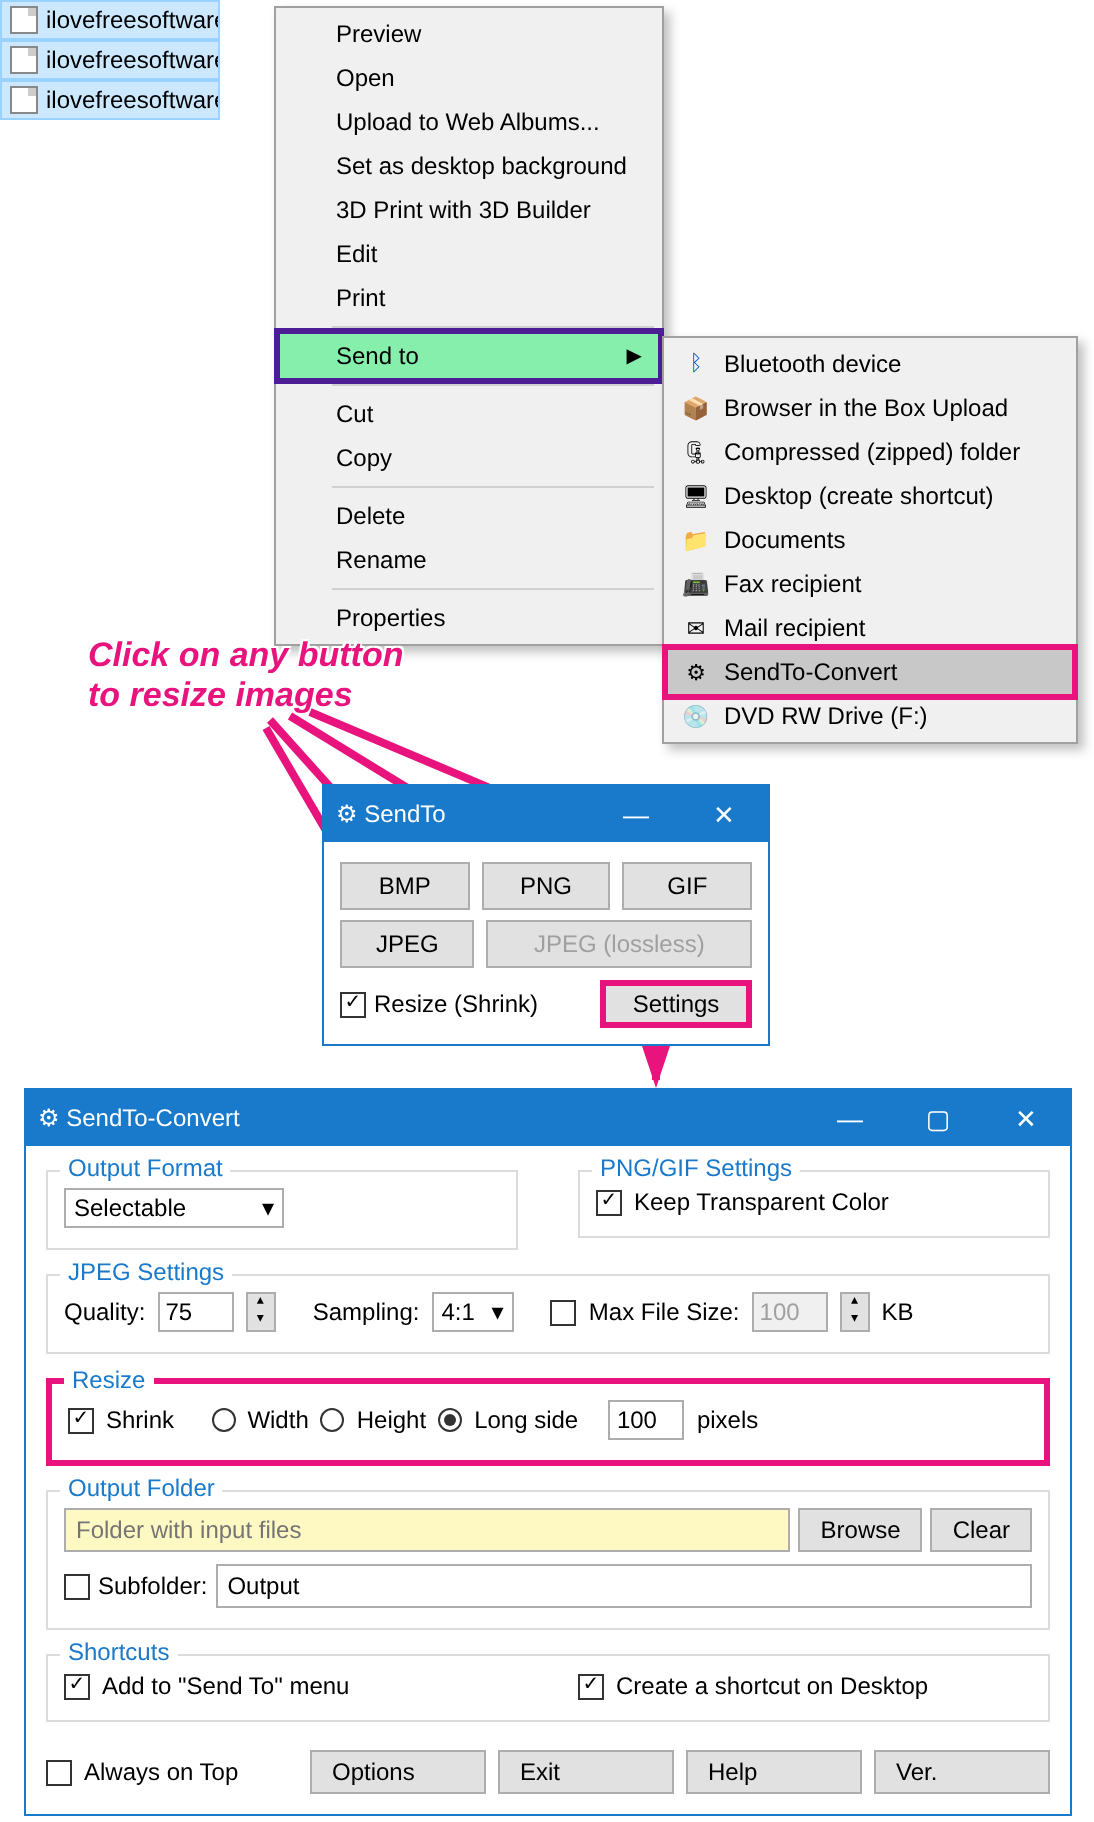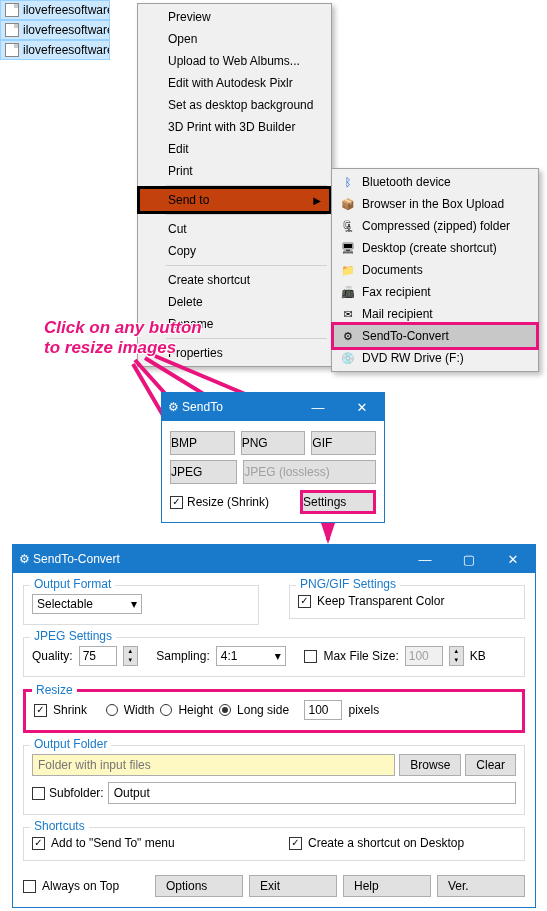--- a/index.html
+++ b/index.html
@@ -5,37 +5,37 @@
 *{box-sizing:border-box;margin:0;padding:0;font-family:"Segoe UI",Tahoma,sans-serif}
 body{background:#fff;width:547px;height:911px;position:relative;font-size:12px;color:#000}
 .file-list{position:absolute;top:0;left:0;width:138px}
 .file-item{display:flex;align-items:center;padding:1px 3px;gap:4px;font-size:11px;white-space:nowrap;overflow:hidden}
 .file-item.sel{background:#cce8ff;border:1px solid #99d1ff}
 .file-icon{width:14px;height:14px;background:#fff;border:1px solid #888;position:relative;flex-shrink:0}
 .file-icon::after{content:"";position:absolute;right:0;top:0;width:4px;height:4px;background:#ccc}
 .ctx-menu{position:absolute;top:3px;left:137px;width:195px;background:#f0f0f0;border:1px solid #a0a0a0;box-shadow:3px 3px 5px rgba(0,0,0,.25);padding:2px}
 .ctx-item{padding:4px 8px 4px 28px;font-size:12px;position:relative}
 .ctx-item.bold{font-weight:400}
-.ctx-item.hi{background:#c2410c;display:flex;justify-content:space-between;align-items:center;border:3px solid #000000;margin:-3px}
+.ctx-item.hi{background:#86efac;display:flex;justify-content:space-between;align-items:center;border:3px solid #4c1d95;margin:-3px}
 .ctx-sep{height:1px;background:#d0d0d0;margin:3px 2px 3px 26px}
 .arrow-r{font-size:10px}
 .sub-menu{position:absolute;top:168px;left:331px;width:208px;background:#f0f0f0;border:1px solid #a0a0a0;box-shadow:3px 3px 5px rgba(0,0,0,.25);padding:2px}
 .sub-item{padding:3px 6px;font-size:12px;display:flex;align-items:center;gap:6px}
 .sub-item.hi{background:#c8c8c8;border:3px solid #e8137c;margin:-3px}
 .sub-icon{width:16px;height:16px;flex-shrink:0;display:flex;align-items:center;justify-content:center;font-size:11px}
 .callout{position:absolute;top:318px;left:44px;font-family:Georgia,serif;font-style:italic;font-weight:700;font-size:17px;color:#e8137c;text-shadow:1px 1px 0 #fff,-1px -1px 0 #fff,1px -1px 0 #fff,-1px 1px 0 #fff;line-height:1.2}
 .arrow-svg{position:absolute;pointer-events:none}
 .win1{position:absolute;top:392px;left:161px;width:224px;border:1px solid #1979ca;background:#fff}
 .titlebar{background:#1979ca;color:#fff;height:28px;display:flex;align-items:center;padding:0 0 0 6px;font-size:12px}
 .titlebar .spacer{flex:1}
 .tbtn{width:44px;height:28px;display:flex;align-items:center;justify-content:center;font-size:13px;color:#fff}
 .tbtn.close{background:transparent}
 .w1-body{padding:10px 8px 8px}
 .btn-row{display:flex;gap:6px;margin-bottom:5px}
-.btn{border:1px solid #adadad;background:#e1e1e1;padding:4px 0;font-size:12px;text-align:left;flex:1}
+.btn{border:1px solid #adadad;background:#e1e1e1;padding:4px 0;font-size:12px;text-align:center;flex:1}
 .btn.wide{flex:2}
 .btn.dis{color:#a0a0a0}
 .btn.hi{border:3px solid #e8137c;padding:2px 0}
 .ck-row{display:flex;align-items:center;gap:4px;margin-top:6px}
 .ck{width:13px;height:13px;border:1px solid #333;background:#fff;display:flex;align-items:center;justify-content:center;font-size:10px;line-height:1}
 .win2{position:absolute;top:544px;left:12px;width:524px;border:1px solid #1979ca;background:#fff}
 .w2-body{padding:8px 10px 10px;display:flex;flex-direction:column;gap:8px}
 .row{display:flex;gap:30px}
 .col{flex:1}
 .fieldset{border:1px solid #dcdcdc;padding:8px 8px 10px;position:relative;margin-top:4px}
@@ -72,35 +72,33 @@
   <div class="file-item sel">
       <span class="file-icon"></span>
       <span>ilovefreesoftware (3).p</span>
     </div>
 </div>
 
 <div class="ctx-menu">
   <div class="ctx-item bold">Preview</div>
   <div class="ctx-item">Open</div>
   <div class="ctx-item">Upload to Web Albums...</div>
-  <div class="ctx-item">Edit with Autodesk Pixlr</div>
   <div class="ctx-item">Set as desktop background</div>
   <div class="ctx-item">3D Print with 3D Builder</div>
   <div class="ctx-item">Edit</div>
   <div class="ctx-item">Print</div>
   <div class="ctx-sep"></div>
   <div class="ctx-item hi">
       <span>Send to</span>
       <span class="arrow-r">▶</span>
     </div>
   <div class="ctx-sep"></div>
   <div class="ctx-item">Cut</div>
   <div class="ctx-item">Copy</div>
   <div class="ctx-sep"></div>
-  <div class="ctx-item">Create shortcut</div>
   <div class="ctx-item">Delete</div>
   <div class="ctx-item">Rename</div>
   <div class="ctx-sep"></div>
   <div class="ctx-item">Properties</div>
 </div>
 
 <div class="sub-menu">
   <div class="sub-item">
       <span class="sub-icon" style="color:#0a5fce">ᛒ</span>
       <span>Bluetooth device</span>
@@ -219,21 +217,21 @@
       <div class="legend">JPEG Settings</div>
       <div class="inline">
         <span>Quality:</span>
         <span class="num-input">75</span>
         <span class="spin">
             <div>▴</div>
             <div>▾</div>
           </span>
         &nbsp;&nbsp;
         <span>Sampling:</span>
-        <div class="sel" style="width:70px">
+        <div class="sel" style="width:41px">
             <span>4:1</span>
             <span>▾</span>
           </div>
         &nbsp;&nbsp;
         <span class="ck" style="color:transparent">✓</span>
         <span>Max File Size:</span>
         <span class="num-input dis">100</span>
         <span class="spin">
             <div>▴</div>
             <div>▾</div>

